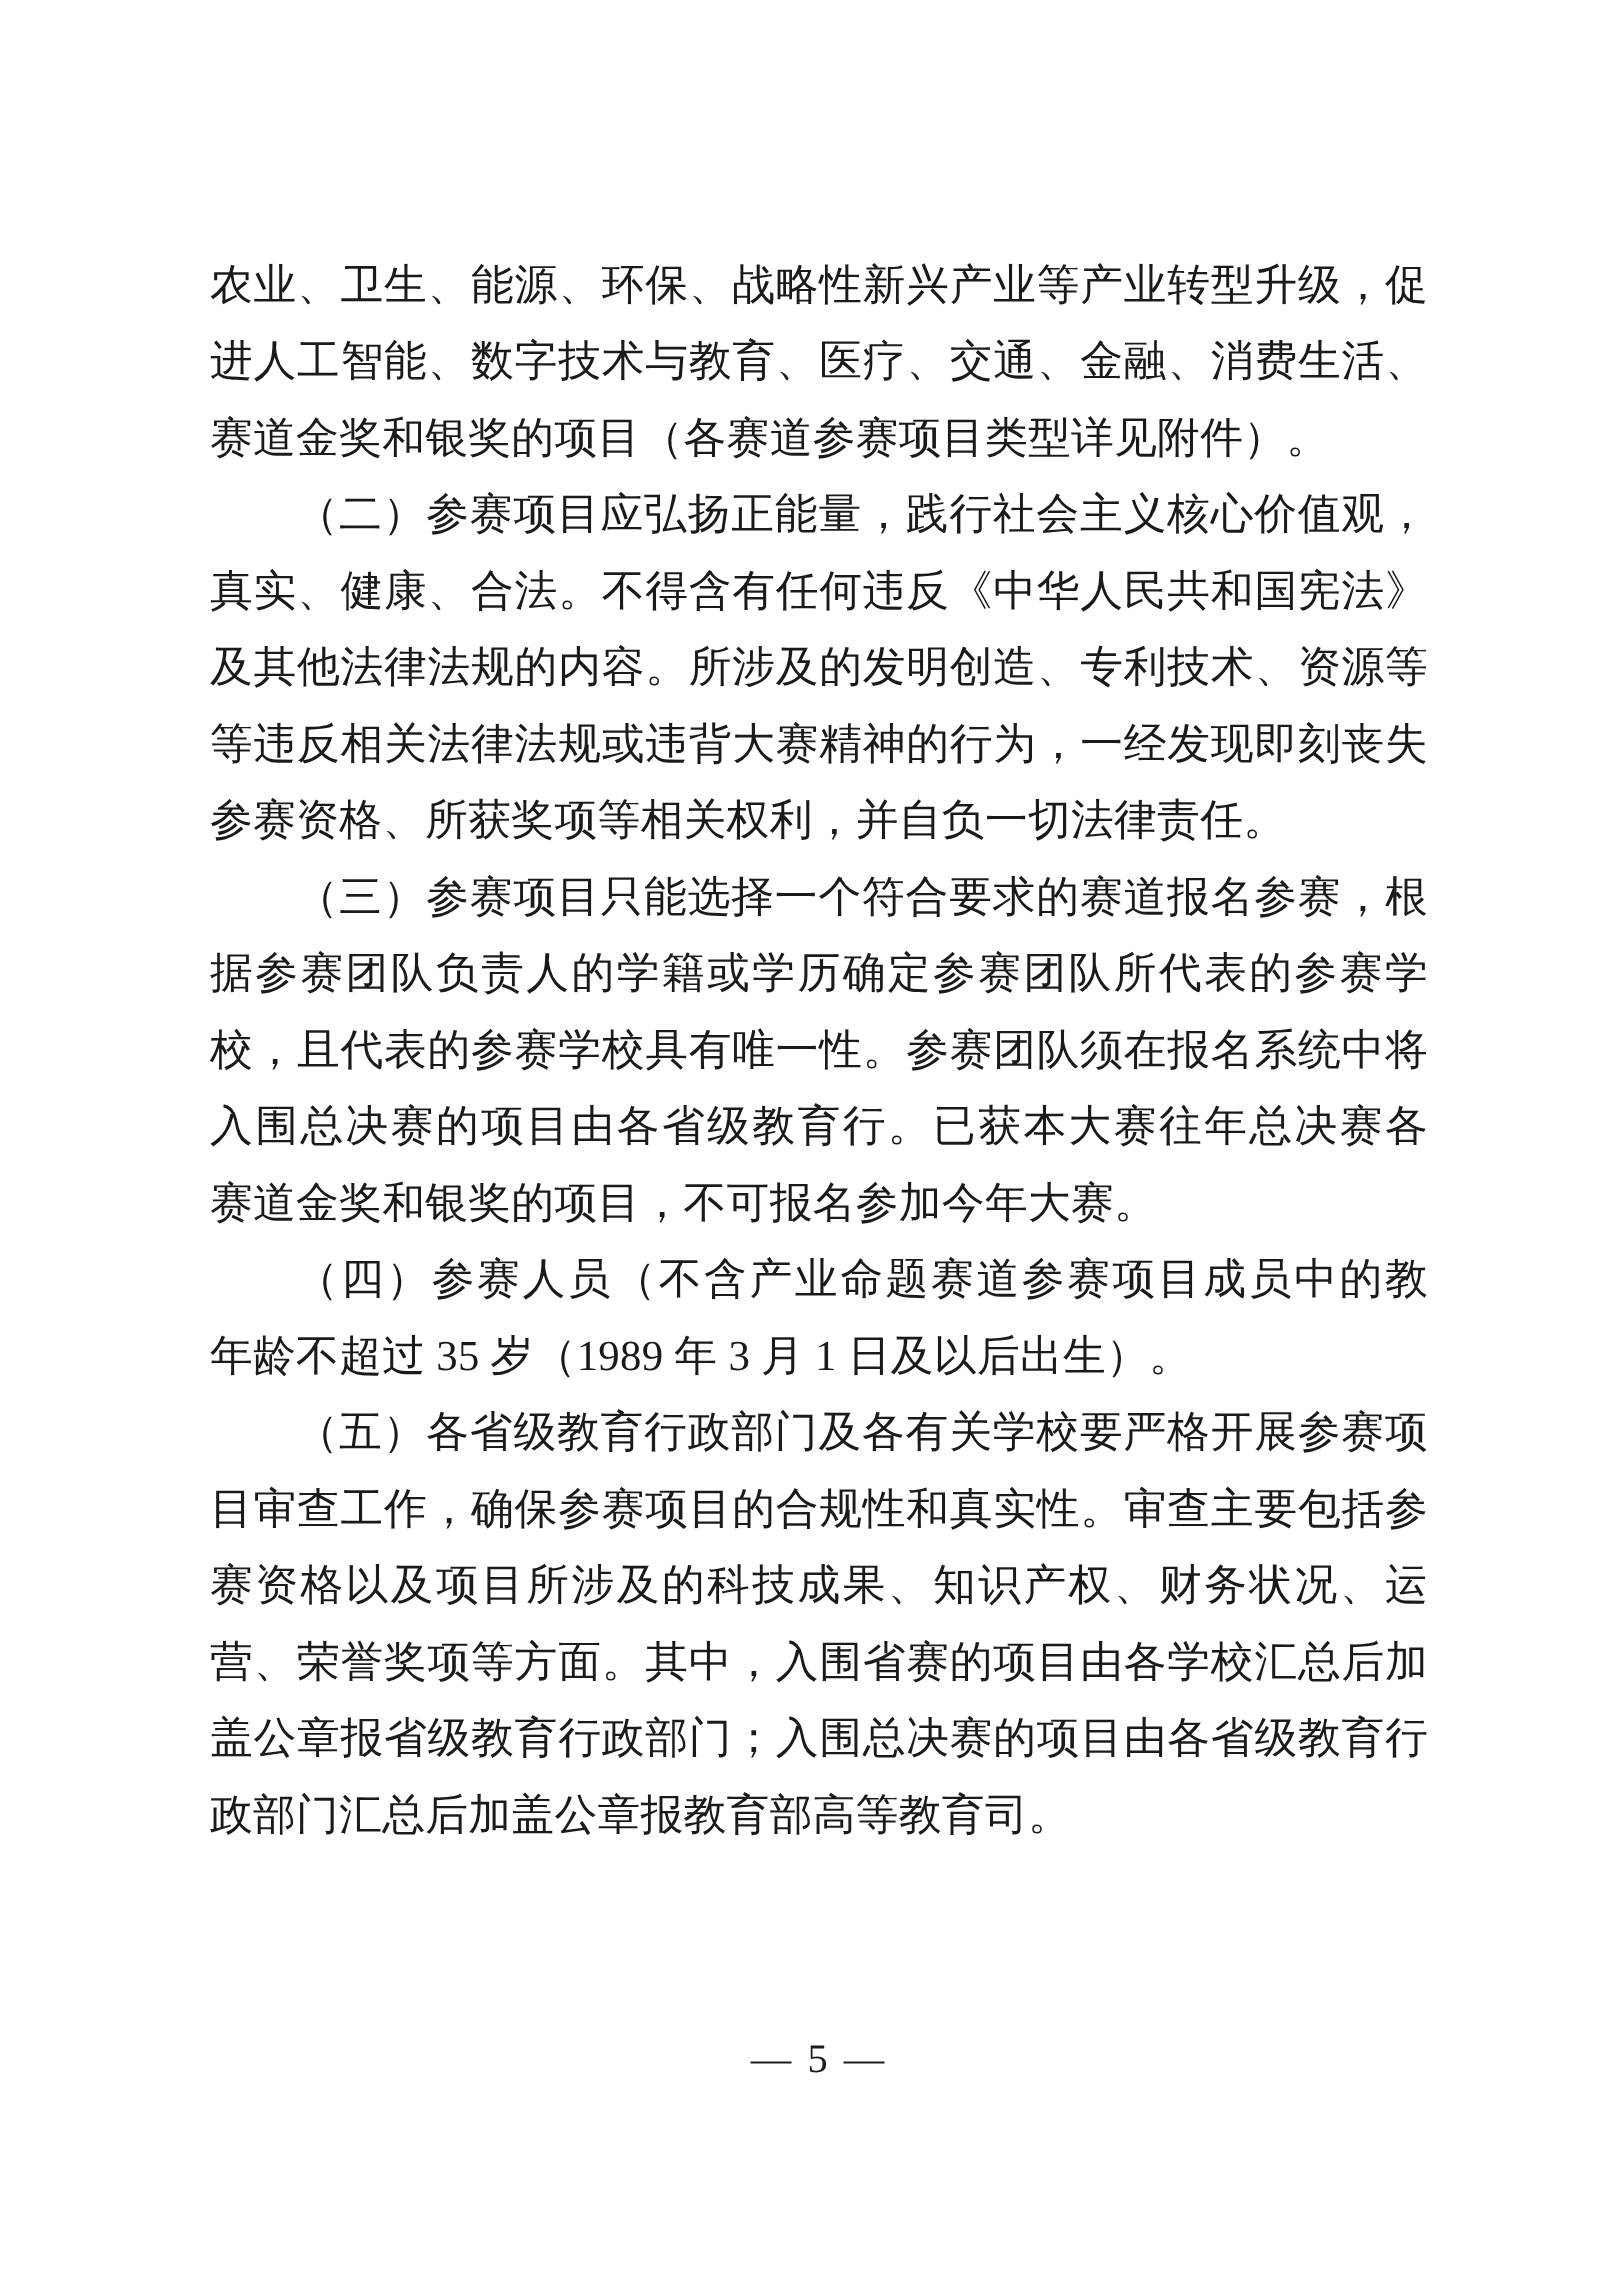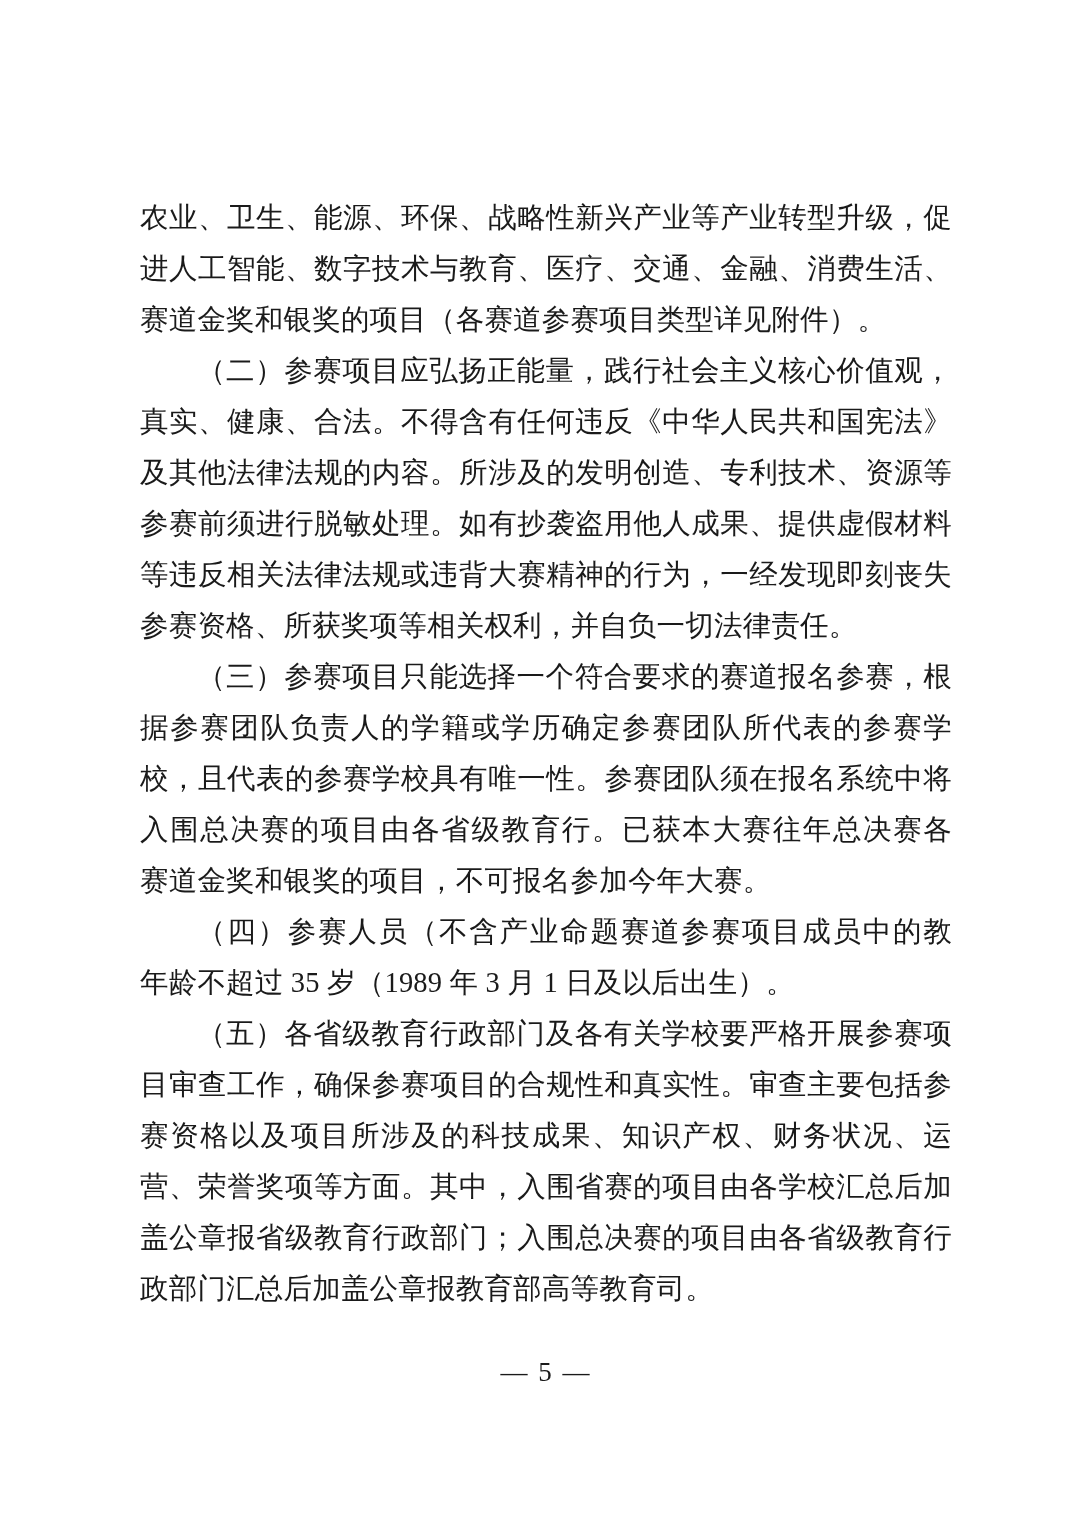--- a/index.html
+++ b/index.html
@@ -8,21 +8,21 @@
     width: 1080px;
     height: 1527px;
     background: #ffffff;
     overflow: hidden;
     font-family: "Liberation Serif", "DejaVu Serif", serif;
     color: #1a1a1a;
   }
   .content {
     position: absolute;
     left: 140px;
-    top: 192px;
+    top: 165px;
     width: 812px;
   }
   .line {
     font-size: 28.5px;
     height: 51px;
     line-height: 51px;
     text-align: justify;
     text-align-last: justify;
     letter-spacing: 0.2px;
     white-space: normal;
@@ -47,21 +47,20 @@
 <body>
 
 <div class="page">
   <div class="content">
       <div class="line">农业、卫生、能源、环保、战略性新兴产业等产业转型升级，促</div>
       <div class="line">进人工智能、数字技术与教育、医疗、交通、金融、消费生活、</div>
       <div class="line last">赛道金奖和银奖的项目（各赛道参赛项目类型详见附件）。</div>
       <div class="line first">（二）参赛项目应弘扬正能量，践行社会主义核心价值观，</div>
       <div class="line">真实、健康、合法。不得含有任何违反《中华人民共和国宪法》</div>
       <div class="line">及其他法律法规的内容。所涉及的发明创造、专利技术、资源等</div>
-      <div class="line">参赛前须进行脱敏处理。如有抄袭盗用他人成果、提供虚假材料</div>
       <div class="line">等违反相关法律法规或违背大赛精神的行为，一经发现即刻丧失</div>
       <div class="line last">参赛资格、所获奖项等相关权利，并自负一切法律责任。</div>
       <div class="line first">（三）参赛项目只能选择一个符合要求的赛道报名参赛，根</div>
       <div class="line">据参赛团队负责人的学籍或学历确定参赛团队所代表的参赛学</div>
       <div class="line">校，且代表的参赛学校具有唯一性。参赛团队须在报名系统中将</div>
       <div class="line">入围总决赛的项目由各省级教育行。已获本大赛往年总决赛各</div>
       <div class="line last">赛道金奖和银奖的项目，不可报名参加今年大赛。</div>
       <div class="line first">（四）参赛人员（不含产业命题赛道参赛项目成员中的教师）</div>
       <div class="line last">年龄不超过 35 岁（1989 年 3 月 1 日及以后出生）。</div>
       <div class="line first">（五）各省级教育行政部门及各有关学校要严格开展参赛项</div>

